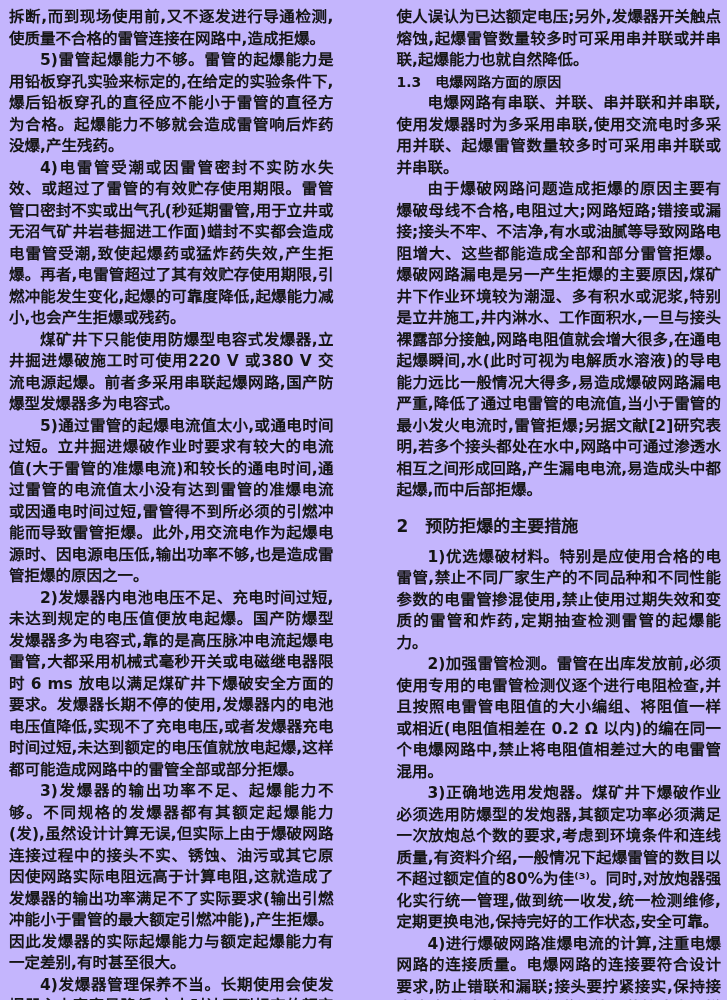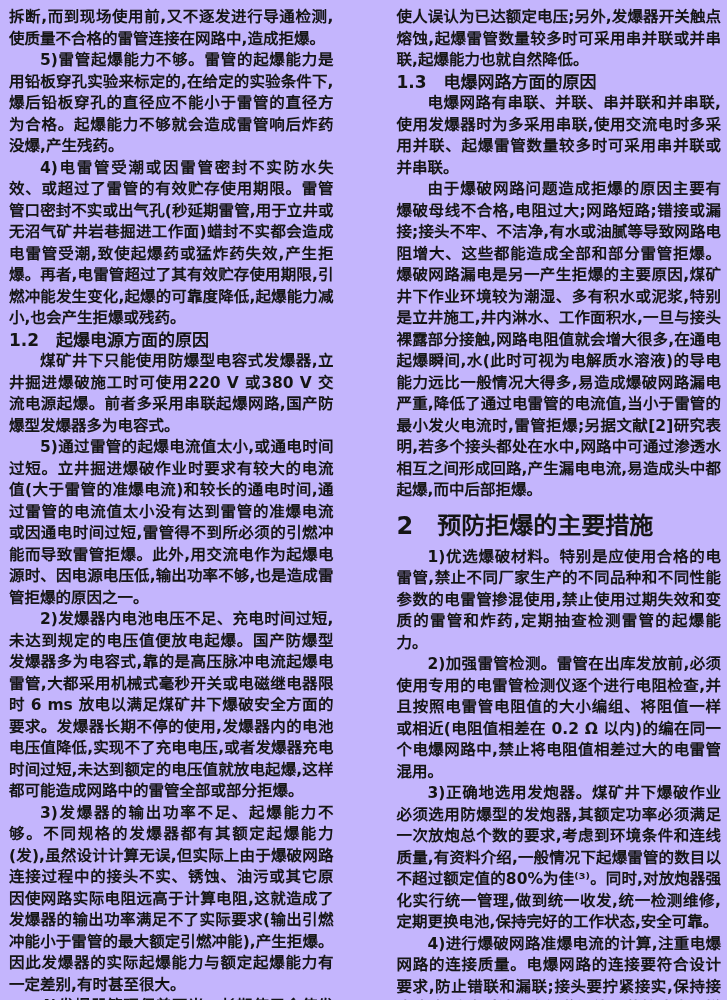--- a/index.html
+++ b/index.html
@@ -36,42 +36,41 @@
     margin: 0;
     padding: 0;
   }
   .paragraph {
     text-indent: 2em;
   }
   .paragraph-continuation {
     text-indent: 0;
   }
   .subsection-heading {
-    font-size: 17px;
+    font-size: 14px;
     line-height: 21.5px;
     font-weight: bold;
     text-indent: 0;
   }
   .section-heading {
-    font-size: 24px;
+    font-size: 17px;
     line-height: 24px;
     font-weight: bold;
     text-indent: 0;
     margin: 12px 0 9px 0 !important;
   }
 </style>
 </head>
 <body>
 
 <div class="page">
   <div class="col">
       <p class="paragraph-continuation">拆断,而到现场使用前,又不逐发进行导通检测,使质量不合格的雷管连接在网路中,造成拒爆。</p>
       <p class="paragraph">5)雷管起爆能力不够。雷管的起爆能力是用铅板穿孔实验来标定的,在给定的实验条件下,爆后铅板穿孔的直径应不能小于雷管的直径方为合格。起爆能力不够就会造成雷管响后炸药没爆,产生残药。</p>
       <p class="paragraph">4)电雷管受潮或因雷管密封不实防水失效、或超过了雷管的有效贮存使用期限。雷管管口密封不实或出气孔(秒延期雷管,用于立井或无沼气矿井岩巷掘进工作面)蜡封不实都会造成电雷管受潮,致使起爆药或猛炸药失效,产生拒爆。再者,电雷管超过了其有效贮存使用期限,引燃冲能发生变化,起爆的可靠度降低,起爆能力减小,也会产生拒爆或残药。</p>
-      <h3 class="subsection-heading">1.2　起爆电源方面的原因</h3>
       <p class="paragraph">煤矿井下只能使用防爆型电容式发爆器,立井掘进爆破施工时可使用220 V 或380 V 交流电源起爆。前者多采用串联起爆网路,国产防爆型发爆器多为电容式。</p>
       <p class="paragraph">5)通过雷管的起爆电流值太小,或通电时间过短。立井掘进爆破作业时要求有较大的电流值(大于雷管的准爆电流)和较长的通电时间,通过雷管的电流值太小没有达到雷管的准爆电流或因通电时间过短,雷管得不到所必须的引燃冲能而导致雷管拒爆。此外,用交流电作为起爆电源时、因电源电压低,输出功率不够,也是造成雷管拒爆的原因之一。</p>
       <p class="paragraph">2)发爆器内电池电压不足、充电时间过短,未达到规定的电压值便放电起爆。国产防爆型发爆器多为电容式,靠的是高压脉冲电流起爆电雷管,大都采用机械式毫秒开关或电磁继电器限时 6 ms 放电以满足煤矿井下爆破安全方面的要求。发爆器长期不停的使用,发爆器内的电池电压值降低,实现不了充电电压,或者发爆器充电时间过短,未达到额定的电压值就放电起爆,这样都可能造成网路中的雷管全部或部分拒爆。</p>
       <p class="paragraph">3)发爆器的输出功率不足、起爆能力不够。不同规格的发爆器都有其额定起爆能力(发),虽然设计计算无误,但实际上由于爆破网路连接过程中的接头不实、锈蚀、油污或其它原因使网路实际电阻远高于计算电阻,这就造成了发爆器的输出功率满足不了实际要求(输出引燃冲能小于雷管的最大额定引燃冲能),产生拒爆。因此发爆器的实际起爆能力与额定起爆能力有一定差别,有时甚至很大。</p>
       <p class="paragraph">4)发爆器管理保养不当。长期使用会使发爆器主电容容量降低,充电时达不到规定的额定电压值;使用过程中发爆器也会受潮,受潮后氖灯提前起辉,</p>
     </div>
   <div class="col">
       <p class="paragraph-continuation">使人误认为已达额定电压;另外,发爆器开关触点熔蚀,起爆雷管数量较多时可采用串并联或并串联,起爆能力也就自然降低。</p>
       <h3 class="subsection-heading">1.3　电爆网路方面的原因</h3>
       <p class="paragraph">电爆网路有串联、并联、串并联和并串联,使用发爆器时为多采用串联,使用交流电时多采用并联、起爆雷管数量较多时可采用串并联或并串联。</p>

